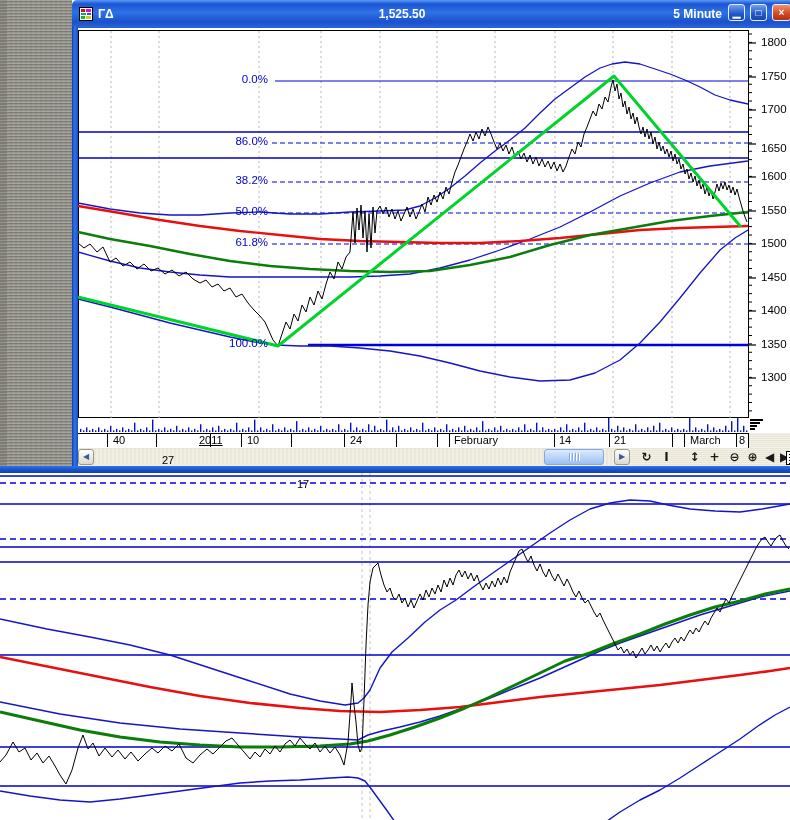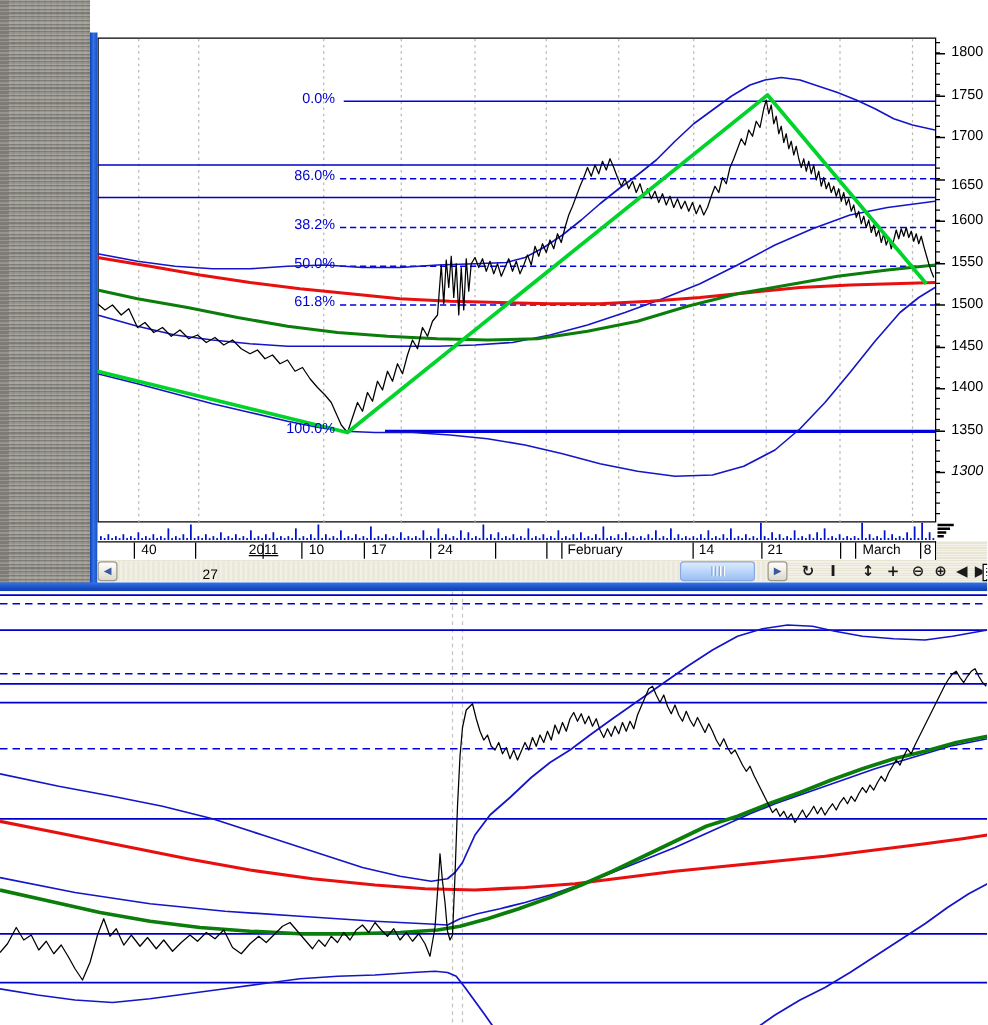--- a/index.html
+++ b/index.html
@@ -76,20 +76,40 @@
 </head>
 <body>
 
 <div id="screen">
 
   <div class="left-band">
     <div class="left-band-edge"></div>
   </div>
 
   <div class="chart-window">
+    <div class="titlebar">
+      <span class="app-icon">
+        <svg width="14" height="14" viewBox="0 0 14 14">
+          <rect x="0" y="0" width="14" height="14" fill="#000"></rect>
+          <rect x="1" y="1" width="12" height="12" fill="#fff"></rect>
+          <rect x="2" y="2" width="4" height="3" fill="#e01010"></rect>
+          <rect x="7" y="2" width="5" height="3" fill="#e010d0"></rect>
+          <rect x="2" y="6" width="5" height="2" fill="#10a0a0"></rect>
+          <rect x="8" y="6" width="4" height="2" fill="#3050e0"></rect>
+          <rect x="2" y="9" width="4" height="3" fill="#10c010"></rect>
+          <rect x="7" y="9" width="5" height="3" fill="#d0d010"></rect>
+        </svg>
+      </span>
+      <span class="title-symbol">ΓΔ</span>
+      <span class="title-value">1,525.50</span>
+      <span class="title-timeframe">5 Minute</span>
+      <span class="winbtn min">▁</span>
+      <span class="winbtn max">□</span>
+      <span class="winbtn close">×</span>
+    </div>
 
     <div class="win-left-border"></div>
     <div class="plotframe"></div>
     <div class="volume-scale-icon">
         <i></i>
         <i></i>
         <i></i>
         <i></i>
       </div>
     <div class="date-strip" id="date-strip"></div>
@@ -478,40 +498,40 @@
       <div class="y-label" style="top: 36px;">1800</div>
       <div class="y-label" style="top: 70px;">1750</div>
       <div class="y-label" style="top: 103px;">1700</div>
       <div class="y-label" style="top: 142px;">1650</div>
       <div class="y-label" style="top: 170px;">1600</div>
       <div class="y-label" style="top: 204px;">1550</div>
       <div class="y-label" style="top: 237px;">1500</div>
       <div class="y-label" style="top: 271px;">1450</div>
       <div class="y-label" style="top: 304px;">1400</div>
       <div class="y-label" style="top: 338px;">1350</div>
-      <div class="y-label" style="top: 371px; font-style: italic;">1300</div>
+      <div class="y-label" style="top: 371px;">1300</div>
       <div class="date-tick" style="left: 107px;"></div>
       <div class="date-tick" style="left: 156px;"></div>
       <div class="date-tick" style="left: 210px;"></div>
       <div class="date-tick" style="left: 241px;"></div>
       <div class="date-tick" style="left: 291px;"></div>
       <div class="date-tick" style="left: 344px;"></div>
       <div class="date-tick" style="left: 396px;"></div>
       <div class="date-tick" style="left: 437px;"></div>
       <div class="date-tick" style="left: 449px;"></div>
       <div class="date-tick" style="left: 554px;"></div>
       <div class="date-tick" style="left: 609px;"></div>
       <div class="date-tick" style="left: 672px;"></div>
       <div class="date-tick" style="left: 684px;"></div>
       <div class="date-tick" style="left: 736px;"></div>
       <div class="date-label" style="left: 113px;">40</div>
       <div class="date-label" style="left: 162px; margin-top: 20px;">27</div>
       <div class="date-label" style="left: 199px; text-decoration: underline;">2011</div>
       <div class="date-label" style="left: 247px;">10</div>
-      <div class="date-label" style="left: 297px;">17</div>
+      <div class="date-label" style="left: 297px; margin-top: 44px;">17</div>
       <div class="date-label" style="left: 350px;">24</div>
       <div class="date-label" style="left: 454px;">February</div>
       <div class="date-label" style="left: 559px;">14</div>
       <div class="date-label" style="left: 614px;">21</div>
       <div class="date-label" style="left: 690px;">March</div>
       <div class="date-label" style="left: 739px;">8</div>
     </div>
 </div>
 
 </body></html>

